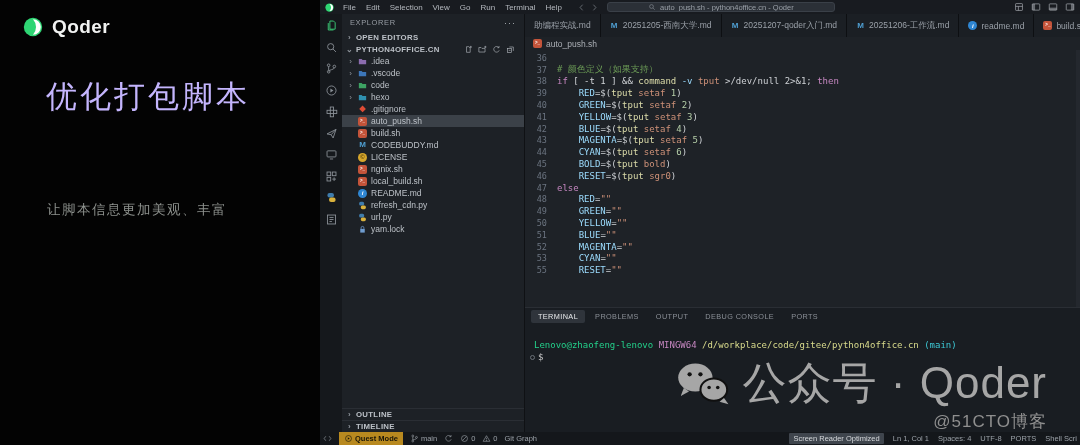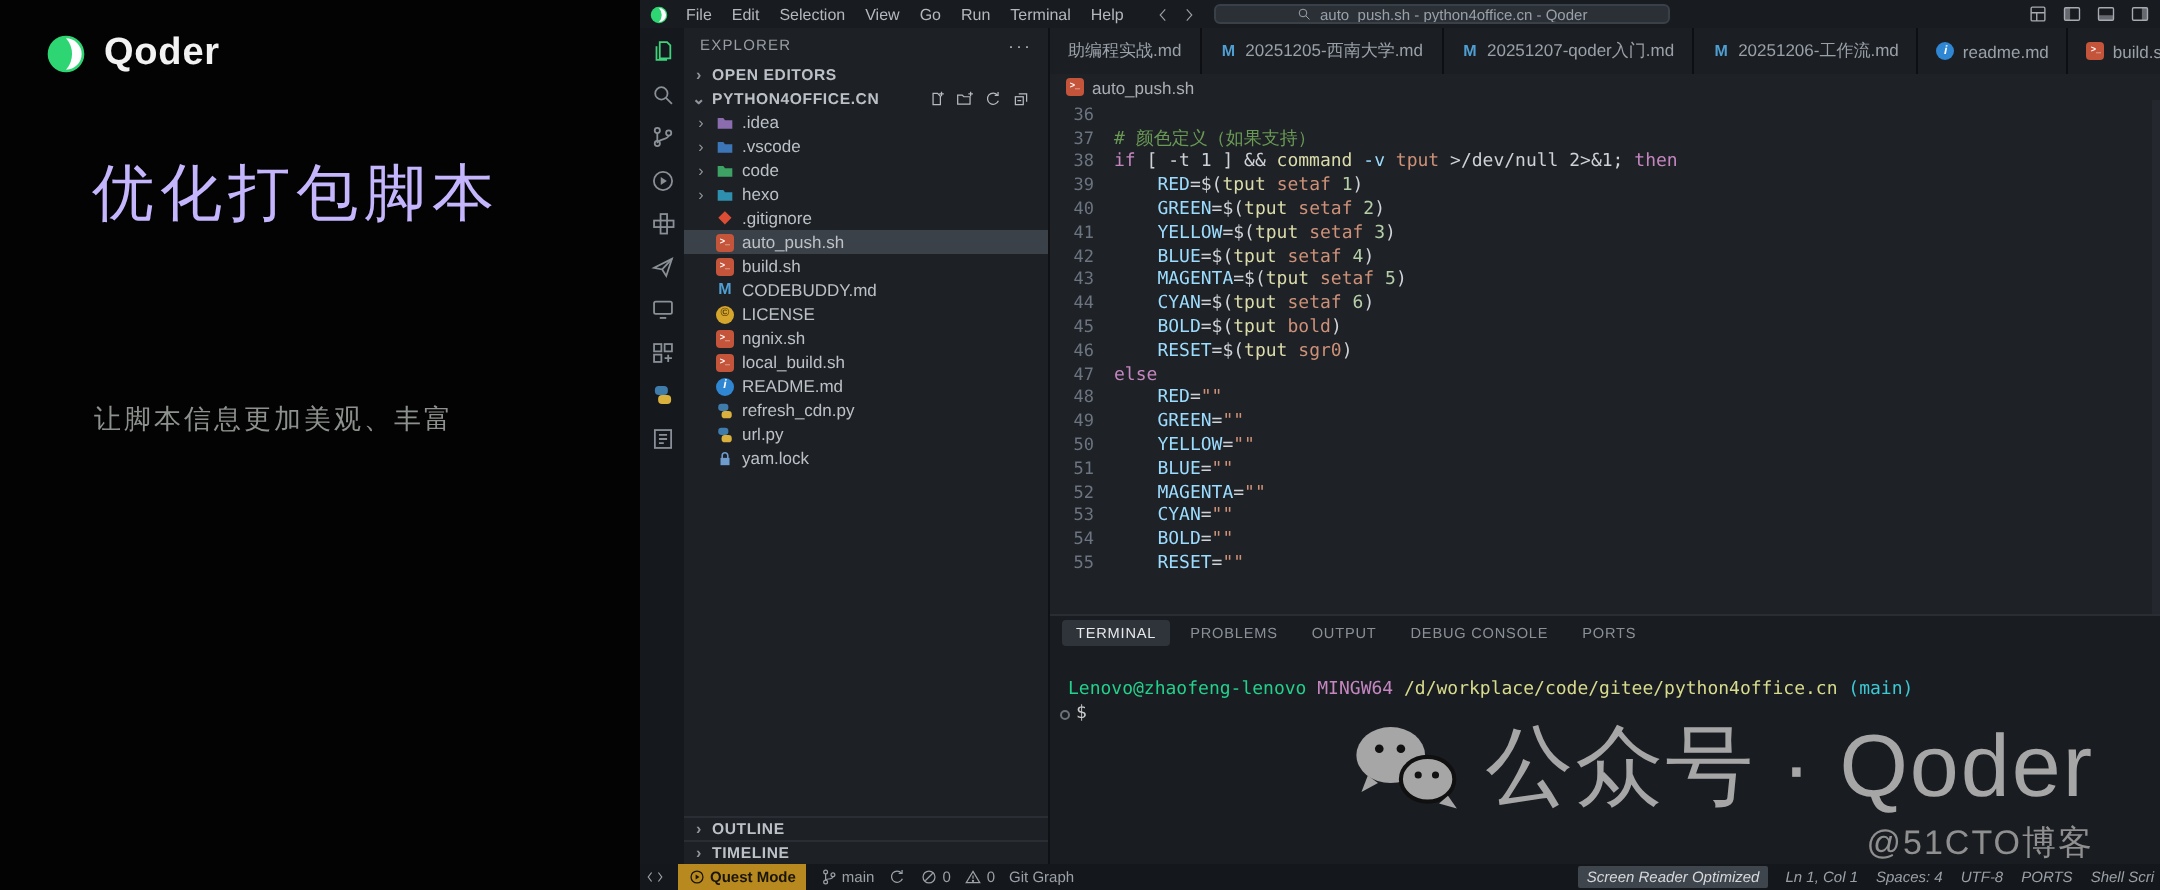--- a/index.html
+++ b/index.html
@@ -69,21 +69,21 @@
   .term { flex:1; padding:14px 0 0 3px; font-family:"DejaVu Sans Mono",monospace; font-size:9px; line-height:12px; color:#cccccc; }
   .tline { display:flex; align-items:center; white-space:pre; padding-left:6px; }
   .tline .deco { width:5px; height:5px; border:1px solid #6b7178; border-radius:50%; margin:0 3px 0 -4px; flex:none; }
   .tk-tgreen{color:#23d18b} .tk-tmag{color:#c586c0} .tk-tyellow{color:#d9db8c} .tk-tcyan{color:#3dc9d6} .tk-tplain{color:#cccccc}
 
   .statusbar { height:13px; background:#14171b; display:flex; align-items:center; font-size:7.5px; color:#9ba1a8; padding:0 3px; gap:7px; flex:none; overflow:hidden; }
   .st-item { display:flex; align-items:center; gap:2px; white-space:nowrap; }
   .st-item .st-ic { width:9px; height:9px; }
   .st-item.quest { background:#b8891f; color:#191508; height:13px; padding:0 5px; font-weight:bold; }
   .st-item.boxed { background:#3f454d; color:#d6d9dc; padding:1px 4px; border-radius:1px; }
-  .st-right { margin-left:auto; display:flex; gap:9px; align-items:center;font-style:italic; }
+  .st-right { margin-left:auto; display:flex; gap:9px; align-items:center; }
 
   
   .watermark { position:absolute; right:33px; bottom:12px; display:flex; flex-direction:column; align-items:flex-end; pointer-events:none; }
   .wm-row { display:flex; align-items:center; gap:12px; }
   .wm-icon { width:56px; height:46px; }
   .wm-text { font-size:44px; color:#a6a6a6; letter-spacing:1px; }
   .wm-handle { font-size:17px; color:#8f8f8f; margin-top:-3px; letter-spacing:1px; }
 </style>
 </head>
 <body>
@@ -486,24 +486,20 @@
             <span class="ln">51</span>
             <span class="ct"><span class="tk-plain">    </span><span class="tk-var">BLUE</span><span class="tk-plain">=</span><span class="tk-str">""</span></span>
           </div>
           <div class="cl">
             <span class="ln">52</span>
             <span class="ct"><span class="tk-plain">    </span><span class="tk-var">MAGENTA</span><span class="tk-plain">=</span><span class="tk-str">""</span></span>
           </div>
           <div class="cl">
             <span class="ln">53</span>
             <span class="ct"><span class="tk-plain">    </span><span class="tk-var">CYAN</span><span class="tk-plain">=</span><span class="tk-str">""</span></span>
-          </div>
-          <div class="cl">
-            <span class="ln">54</span>
-            <span class="ct"><span class="tk-plain">    </span><span class="tk-var">BOLD</span><span class="tk-plain">=</span><span class="tk-str">""</span></span>
           </div>
           <div class="cl">
             <span class="ln">55</span>
             <span class="ct"><span class="tk-plain">    </span><span class="tk-var">RESET</span><span class="tk-plain">=</span><span class="tk-str">""</span></span>
           </div>
         </div>
       <div class="panel">
         <div class="panel-tabs" id="panel-tabs">
             <span class="ptab active">TERMINAL</span>
             <span class="ptab">PROBLEMS</span>

